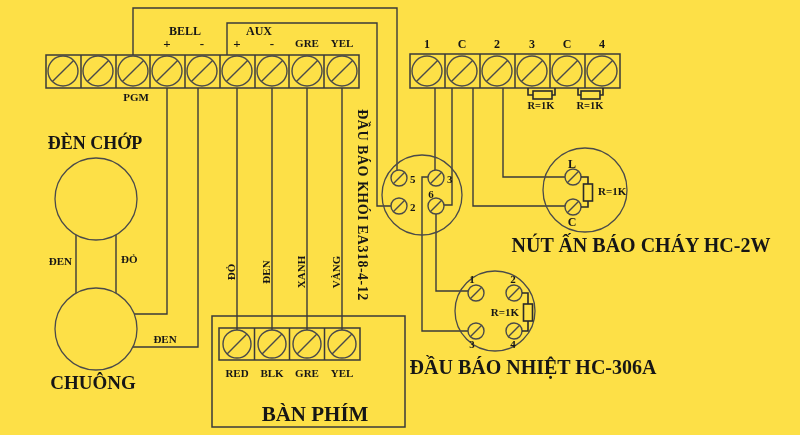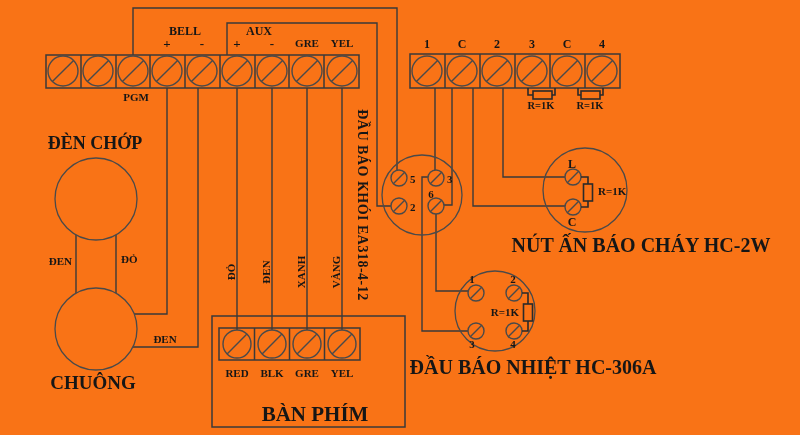--- a/index.html
+++ b/index.html
@@ -1,16 +1,16 @@
 <!DOCTYPE html>
 <html><head>
 <meta charset="utf-8">
 <style>
   html,body{margin:0;padding:0;background:#ffffff;}
-  .stage{position:relative;width:800px;height:435px;background:#f97316;overflow:hidden;}
+  .stage{position:relative;width:800px;height:435px;background:#fde047;overflow:hidden;}
   svg{display:block;}
   svg .wire{stroke:#3a3a3a;stroke-width:1.4;fill:none;}
   svg .box{stroke:#3a3a3a;stroke-width:1.5;fill:none;}
   svg .screw{stroke:#4a4a4a;stroke-width:1.4;fill:none;}
   svg .circ{stroke:#4a4a4a;stroke-width:1.3;fill:none;}
   svg .res{stroke:#2a2a2a;stroke-width:1.6;fill:none;}
   svg text{font-family:"Liberation Serif","DejaVu Serif",serif;font-weight:bold;fill:#161616;}
   .t21{font-size:21px;} .t20{font-size:20px;} .t19{font-size:19px;} .t18{font-size:18px;}
   .t14{font-size:14px;letter-spacing:.5px;} .t13{font-size:13px;} .t12{font-size:12px;}
   .t11{font-size:11px;} .t10{font-size:10.5px;}

